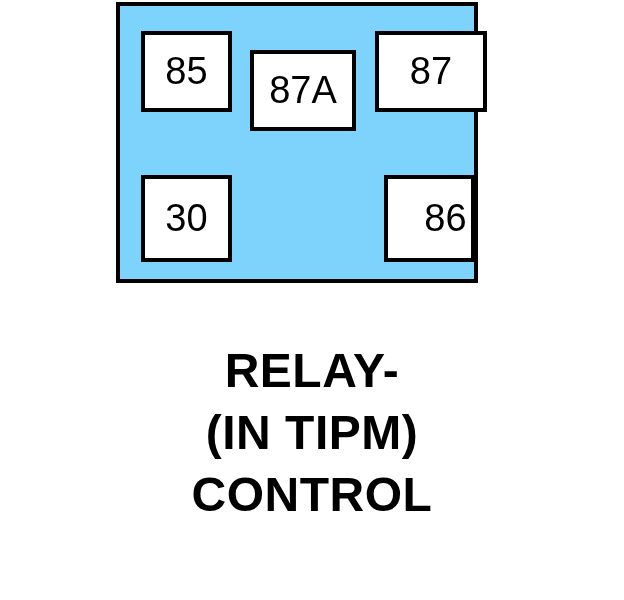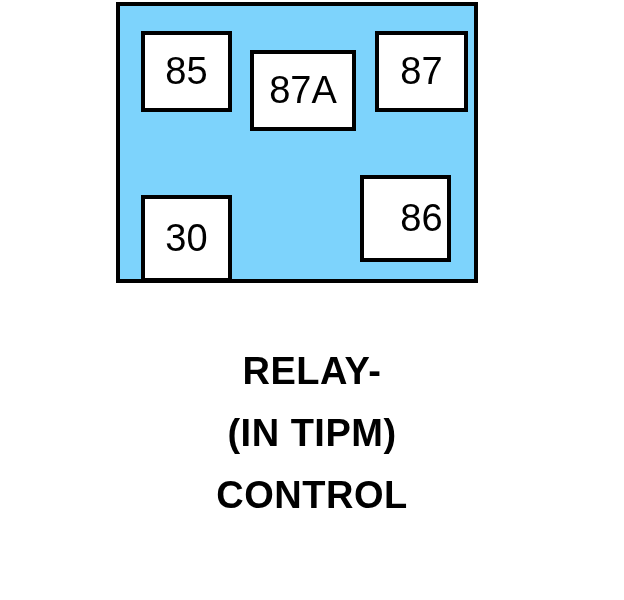--- a/index.html
+++ b/index.html
@@ -50,36 +50,36 @@
     letter-spacing: 0px;
     white-space: nowrap;
     
     position: relative;
     top: -1px;
   }
 
   
   #pin-85  { left: 137px; top:  27px; width:  91px; height:  81px; }
   #pin-87a { left: 246px; top:  27px; width: 106px; height:  81px; margin-top: 19px; }
-  #pin-87  { left: 371px; top:  27px; width:  93px; height:  81px; text-align: center; }
+  #pin-87  { left: 371px; top:  27px; width:  112px; height:  81px; text-align: center; }
   #pin-30  { left: 137px; top: 171px; width:  91px; height:  87px; }
   #pin-86  { left: 371px; top: 171px; width:  91px; height:  87px; }
 
   
   #caption {
     position: absolute;
     left: 0;
     top: 340px;
     width: 624px;
     text-align: center;
   }
 
   .caption-line {
     font-family: "Liberation Sans", sans-serif;
-    font-size: 38px;
+    font-size: 48px;
     font-weight: bold;
     line-height: 62px;
     color: #000000;
     letter-spacing: 0.5px;
     white-space: nowrap;
   }
 </style>
 </head>
 <body>
 
@@ -92,25 +92,25 @@
     </div>
 
     <div class="pin-box" id="pin-87a" style="left:130px; top:25px;">
       <span class="pin-label">87A</span>
     </div>
 
     <div class="pin-box" id="pin-87" style="left:255px; top:25px;">
       <span class="pin-label">87</span>
     </div>
 
-    <div class="pin-box" id="pin-30" style="left:21px; top:169px;margin-top:20px;">
+    <div class="pin-box" id="pin-30" style="left:21px; top:169px;">
       <span class="pin-label">30</span>
     </div>
 
-    <div class="pin-box" id="pin-86" style="left:240px; top:169px;padding-left:32px;">
+    <div class="pin-box" id="pin-86" style="left:264px; top:169px;padding-left:32px;">
       <span class="pin-label">86</span>
     </div>
 
   </div>
 
   <div id="caption">
     <div class="caption-line">RELAY-</div>
     <div class="caption-line">(IN TIPM)</div>
     <div class="caption-line">CONTROL</div>
   </div>

